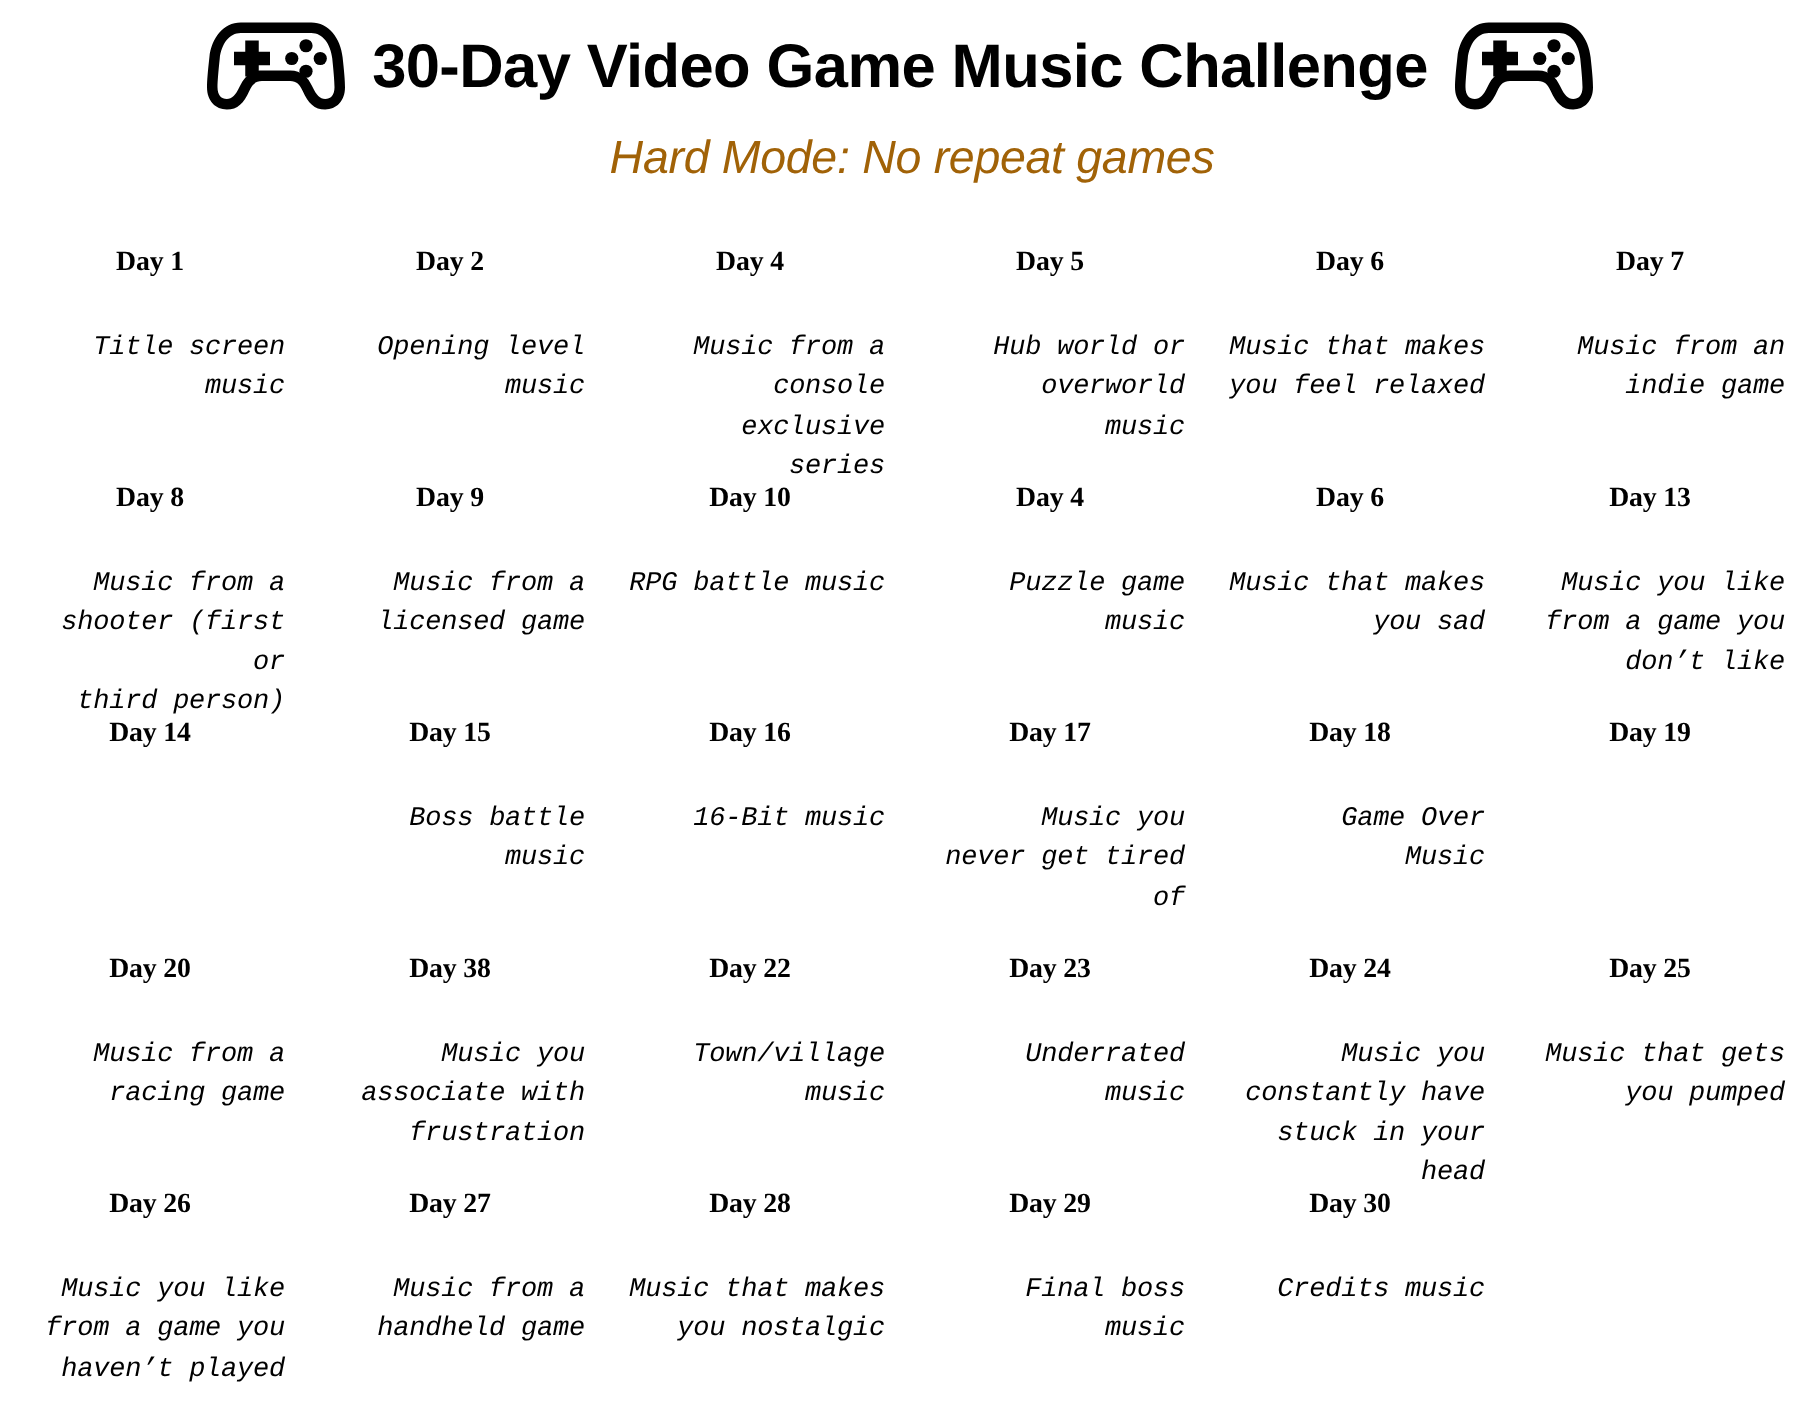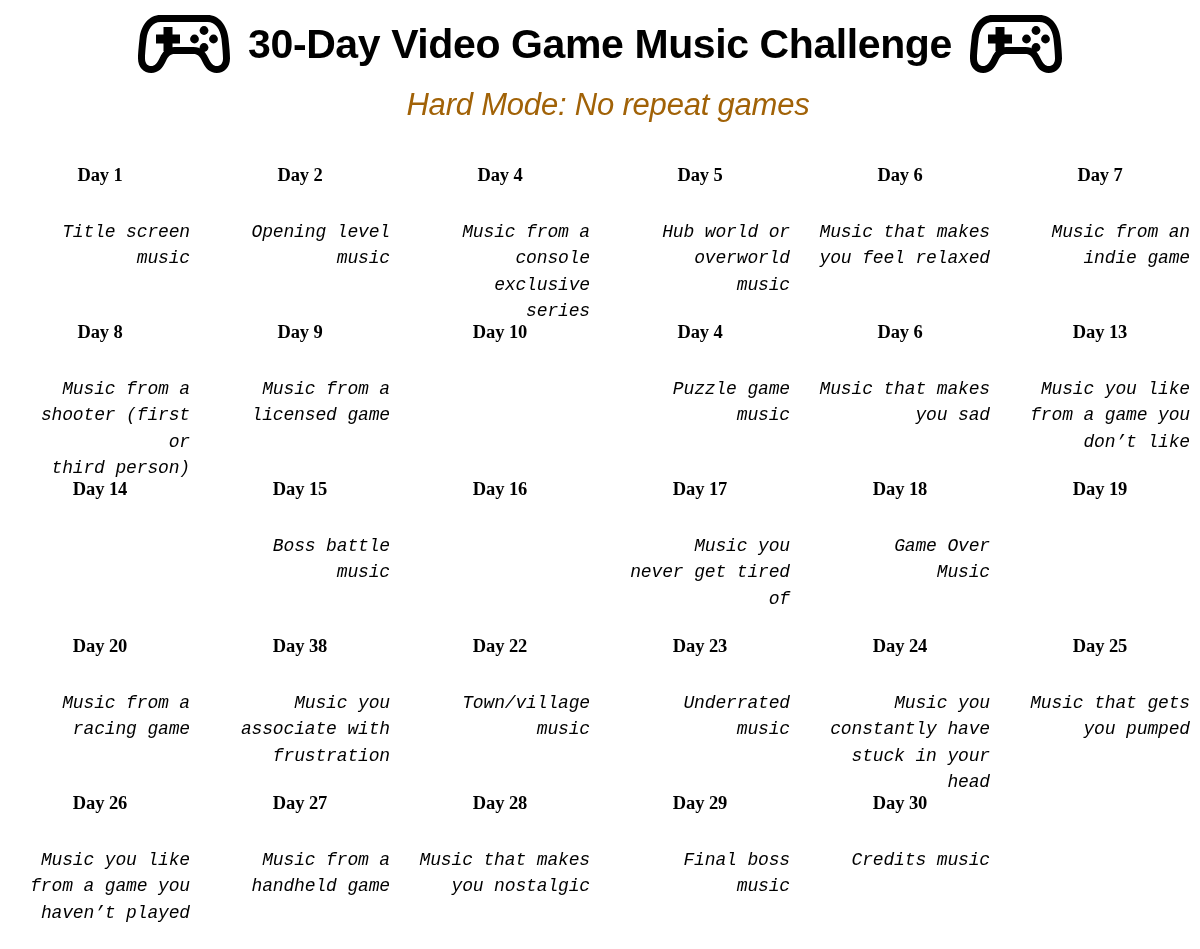--- a/index.html
+++ b/index.html
@@ -240,20 +240,21 @@
 shooter (first or
 third person)</div>
       </div>
       <div class="cell">
         <div class="cell-day">Day 9</div>
         <div class="cell-prompt">Music from a
 licensed game</div>
       </div>
       <div class="cell">
         <div class="cell-day">Day 10</div>
+        <div class="cell-prompt">RPG battle music</div>
       </div>
       <div class="cell">
         <div class="cell-day">Day 4</div>
         <div class="cell-prompt">Puzzle game
 music</div>
       </div>
       <div class="cell">
         <div class="cell-day">Day 6</div>
         <div class="cell-prompt">Music that makes
 you sad</div>
@@ -266,20 +267,21 @@
       </div>
       <div class="cell">
         <div class="cell-day">Day 14</div>
       </div>
       <div class="cell">
         <div class="cell-day">Day 15</div>
         <div class="cell-prompt">Boss battle music</div>
       </div>
       <div class="cell">
         <div class="cell-day">Day 16</div>
+        <div class="cell-prompt">16-Bit music</div>
       </div>
       <div class="cell">
         <div class="cell-day">Day 17</div>
         <div class="cell-prompt">Music you
 never get tired
 of</div>
       </div>
       <div class="cell">
         <div class="cell-day">Day 18</div>
         <div class="cell-prompt">Game Over

